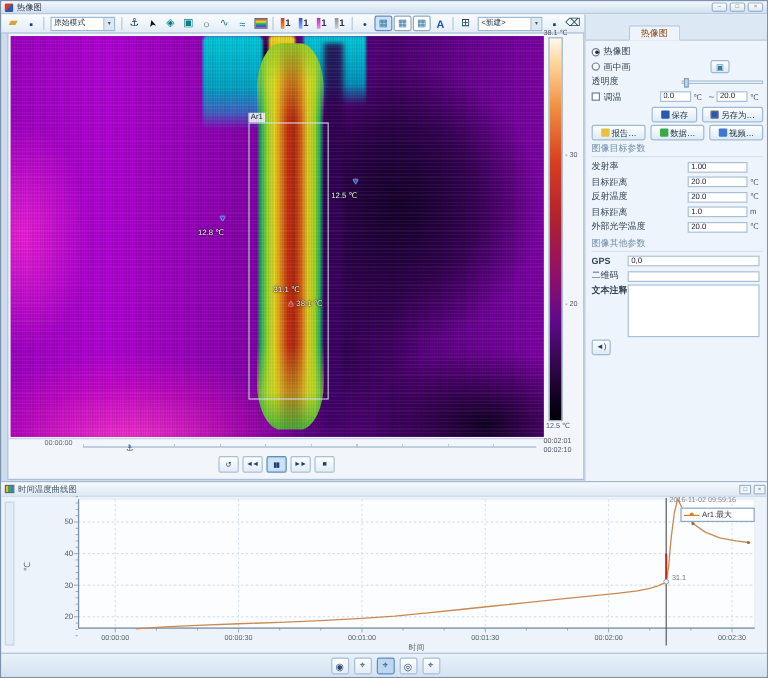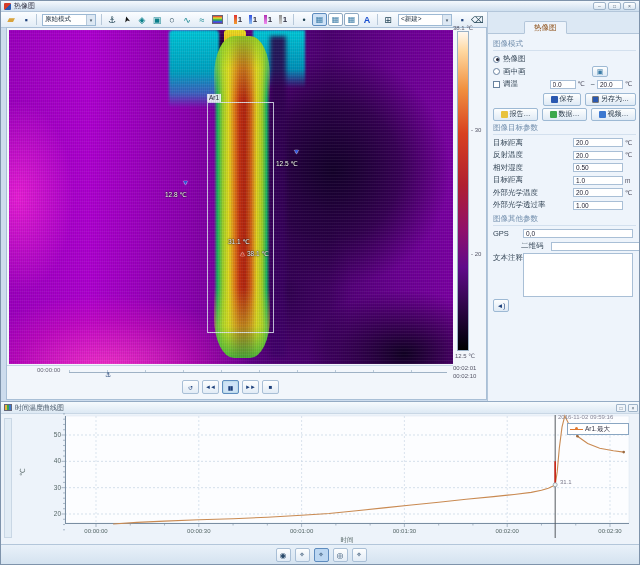--- a/index.html
+++ b/index.html
@@ -244,29 +244,34 @@
         <span class="pbtn">■</span>
       </div>
   </div>
 
   <div class="sidebar">
     <div class="tabbar">
       <span class="tab">热像图</span>
     </div>
     <div class="panel">
 
-      <div class="gtitle">图像模式</div>
       <div class="prow">
         <span class="radio checked"></span>
         <span>热像图</span>
       </div>
       <div class="prow">
         <span class="radio"></span>
         <span>画中画</span>
         <span class="mini-btn">▣</span>
+      </div>
+      <div class="prow">
+        <span class="plabel">透明度</span>
+        <span class="slider">
+            <span class="thumb"></span>
+          </span>
       </div>
       <div class="prow">
         <span class="chk"></span>
         <span class="plabel">调温</span>
         <input class="rng-in" value="0.0" style="">
         <span class="punit">℃</span>
         <span class="tilde">~</span>
         <input class="rng-in" value="20.0" style="">
         <span class="punit">℃</span>
       </div>
@@ -291,62 +296,57 @@
           </button>
         <button class="sbtn">
             <span class="bicon bi-video"></span>
             <span>视频…</span>
           </button>
       </div>
 
       <div class="gtitle">图像目标参数</div>
       <div id="target-rows">
           <div class="prow">
+            <span class="plabel">发射率</span>
+            <input class="pinput" value="1.00" style="">
+            <span class="punit"></span>
+          </div>
+          <div class="prow">
             <span class="plabel">目标距离</span>
             <input class="pinput" value="20.0" style="">
             <span class="punit">℃</span>
           </div>
           <div class="prow">
             <span class="plabel">反射温度</span>
             <input class="pinput" value="20.0" style="">
             <span class="punit">℃</span>
-          </div>
-          <div class="prow">
-            <span class="plabel">相对湿度</span>
-            <input class="pinput" value="0.50" style="">
-            <span class="punit"></span>
           </div>
           <div class="prow">
             <span class="plabel">目标距离</span>
             <input class="pinput" value="1.0" style="">
             <span class="punit">m</span>
           </div>
           <div class="prow">
             <span class="plabel">外部光学温度</span>
             <input class="pinput" value="20.0" style="">
             <span class="punit">℃</span>
           </div>
-          <div class="prow">
-            <span class="plabel">外部光学透过率</span>
-            <input class="pinput" value="1.00" style="">
-            <span class="punit"></span>
-          </div>
         </div>
 
       <div class="gtitle">图像其他参数</div>
       <div class="prow">
-        <span class="plabel" style="flex:none;width:30px;">GPS</span>
+        <span class="plabel" style="flex:none;width:30px;font-weight:bold;">GPS</span>
         <input class="pinput" style="width: 110px;" value="0,0">
       </div>
       <div class="prow">
-        <span class="plabel" style="flex:none;width:30px;margin-left:28px;">二维码</span>
+        <span class="plabel" style="flex:none;width:30px;">二维码</span>
         <input class="pinput" style="width: 110px;" value="">
       </div>
       <div class="note-row">
-        <span class="plabel" style="flex:none;width:30px;">文本注释</span>
+        <span class="plabel" style="flex:none;width:30px;font-weight:bold;">文本注释</span>
         <textarea class="note-ta" style=""></textarea>
       </div>
       <button class="spk">
           <span>◄)</span>
         </button>
     </div>
   </div>
 
   <div class="chartpanel">
     <div class="cp-title">

